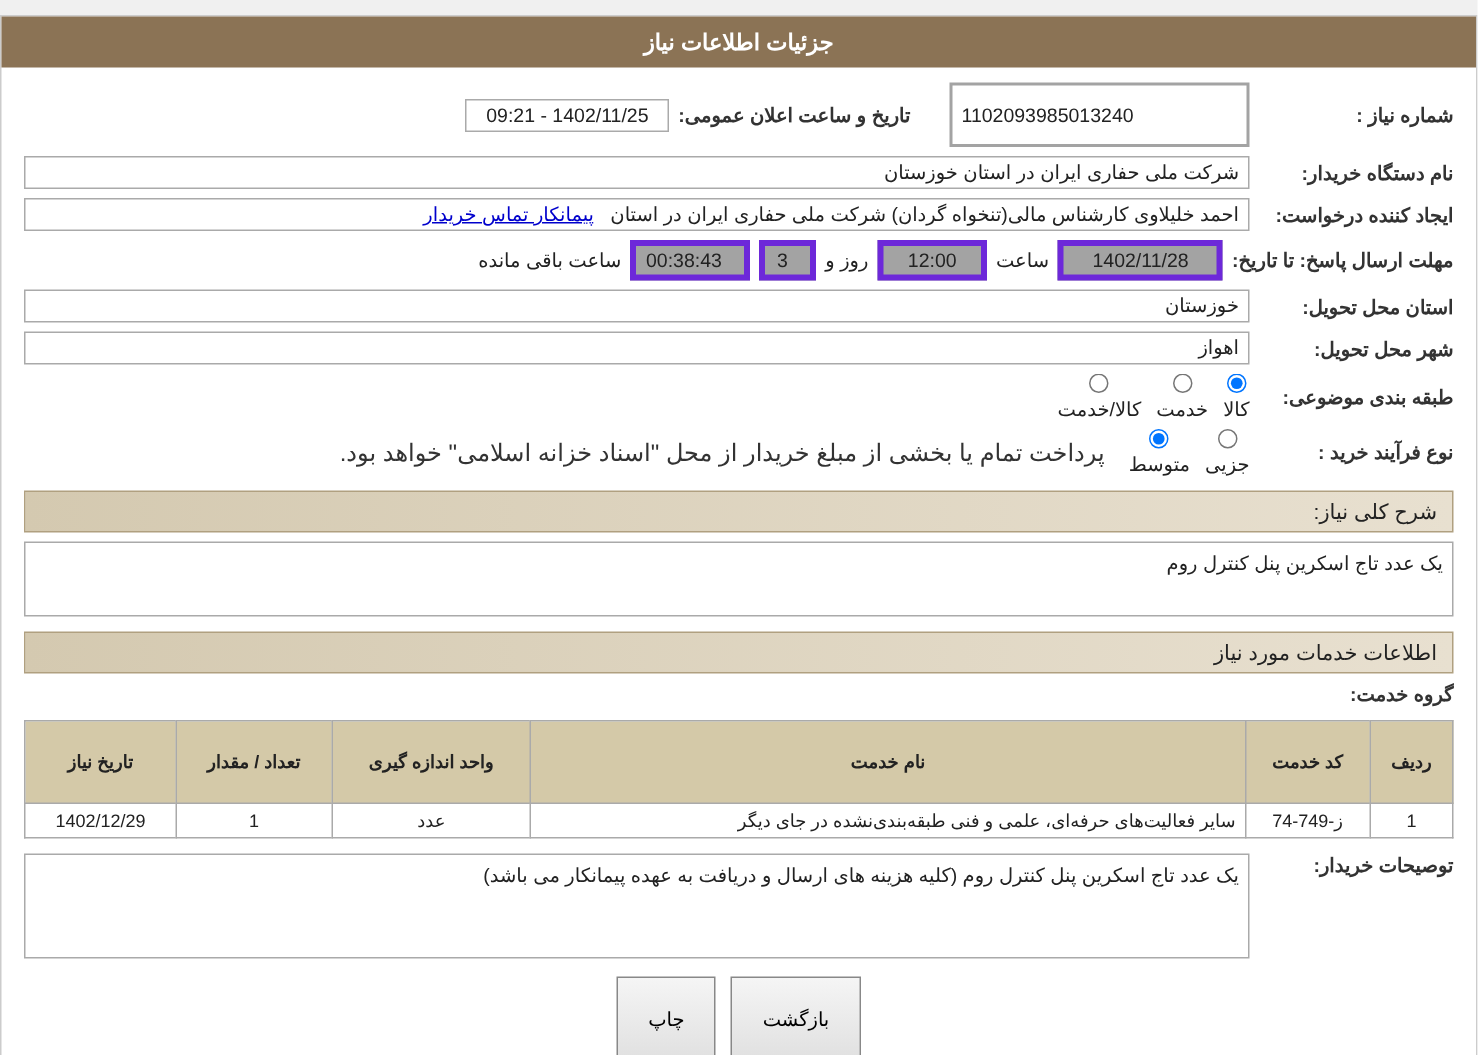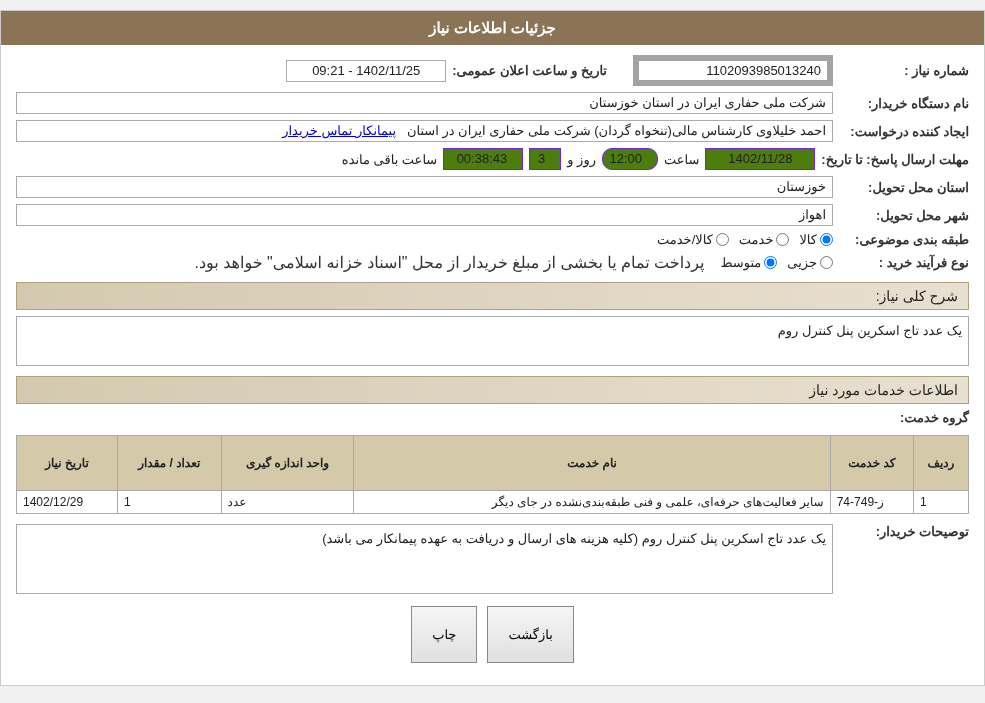--- a/index.html
+++ b/index.html
@@ -48,55 +48,56 @@
     .section-header {
       background: linear-gradient(to left, #e8e0d0, #d4c9b0);
       border: 1px solid #b0a080;
       text-align: right;
       padding: 5px 10px;
       font-weight: normal;
       font-size: 14px;
       margin: 10px 0 6px 0;
     }
     .small-box {
-      border: 1px solid #6d28d9;
-      background: #4d7c0f;
+      border: 4px solid #6d28d9;
+      background: #a3a3a3;
       padding: 2px 15px;
       min-height: 22px;
       text-align: center;
     }
     .radio-group {
       display: flex;
       align-items: center;
       gap: 10px;
     }
     .radio-item {
       display: flex;
       align-items: center;
       gap: 3px;
+      flex-direction: column;
     }
     .table-section {
       margin: 10px 0;
     }
     table {
       width: 100%;
       border-collapse: collapse;
       font-size: 12px;
     }
     table th {
       background: #d4c9a8;
       border: 1px solid #aaa;
       padding: 20px 6px;
       text-align: center;
       font-weight: bold;
     }
     table td {
       border: 1px solid #aaa;
       padding: 4px 6px;
-      text-align: left;
+      text-align: center;
     }
     table tr:nth-child(even) td {
       background: #f9f7f2;
     }
     .buyer-desc-box {
       border: 1px solid #aaa;
       background: #fff;
       min-height: 70px;
       padding: 6px;
       text-align: right;
@@ -129,64 +130,64 @@
     }
     .wide-box {
       border: 1px solid #aaa;
       background: #fff;
       padding: 2px 6px;
       min-height: 22px;
       text-align: right;
       flex: 1;
     }
     .id-box {
-      border: 6px solid #a3a3a3;
-      background: #fff;
-      padding: 2px 6px;
+      border: 2px solid #a3a3a3;
+      background: #fff;
+      padding: 12px 6px;
       min-height: 22px;
       width: 200px;
-      text-align: right;
+      text-align: left;
     }
   </style>
 </head>
 <body>
 
 <div class="page-wrapper">
   <div class="page-header">
     <span>جزئیات اطلاعات نیاز</span>
   </div>
 
   <div class="content main-content-area">
 
     <div class="row">
       <span class="label">شماره نیاز :</span>
       <div class="id-box">1102093985013240</div>
       <span class="label" style="min-width:auto; margin-right:20px;">تاریخ و ساعت اعلان عمومی:</span>
-      <div class="narrow-box" style="width:160px;margin-left:45px;">1402/11/25 - 09:21</div>
+      <div class="narrow-box" style="width:136px;margin-left:45px;">1402/11/25 - 09:21</div>
     </div>
 
     <div class="row">
       <span class="label">نام دستگاه خریدار:</span>
       <div class="wide-box">شرکت ملی حفاری ایران در استان خوزستان</div>
     </div>
 
     <div class="row">
       <span class="label">ایجاد کننده درخواست:</span>
       <div class="wide-box">
         <span>احمد خلیلاوی کارشناس مالی(تنخواه گردان) شرکت ملی حفاری ایران در استان</span>
         &nbsp;
         <span class="link-text">پیمانکار تماس خریدار</span>
       </div>
     </div>
 
     <div class="row">
       <span class="label">مهلت ارسال پاسخ: تا تاریخ:</span>
       <div class="small-box" style="width:110px;">1402/11/28</div>
       <span>ساعت</span>
-      <div class="small-box" style="width:56px;border-radius:10px;">12:00</div>
+      <div class="small-box" style="width:73px;">12:00</div>
       <span>روز و</span>
       <div class="small-box" style="width:30px;">3</div>
       <div class="small-box" style="width:80px;">00:38:43</div>
       <span>ساعت باقی مانده</span>
     </div>
 
     <div class="row">
       <span class="label">استان محل تحویل:</span>
       <div class="wide-box">خوزستان</div>
     </div>

